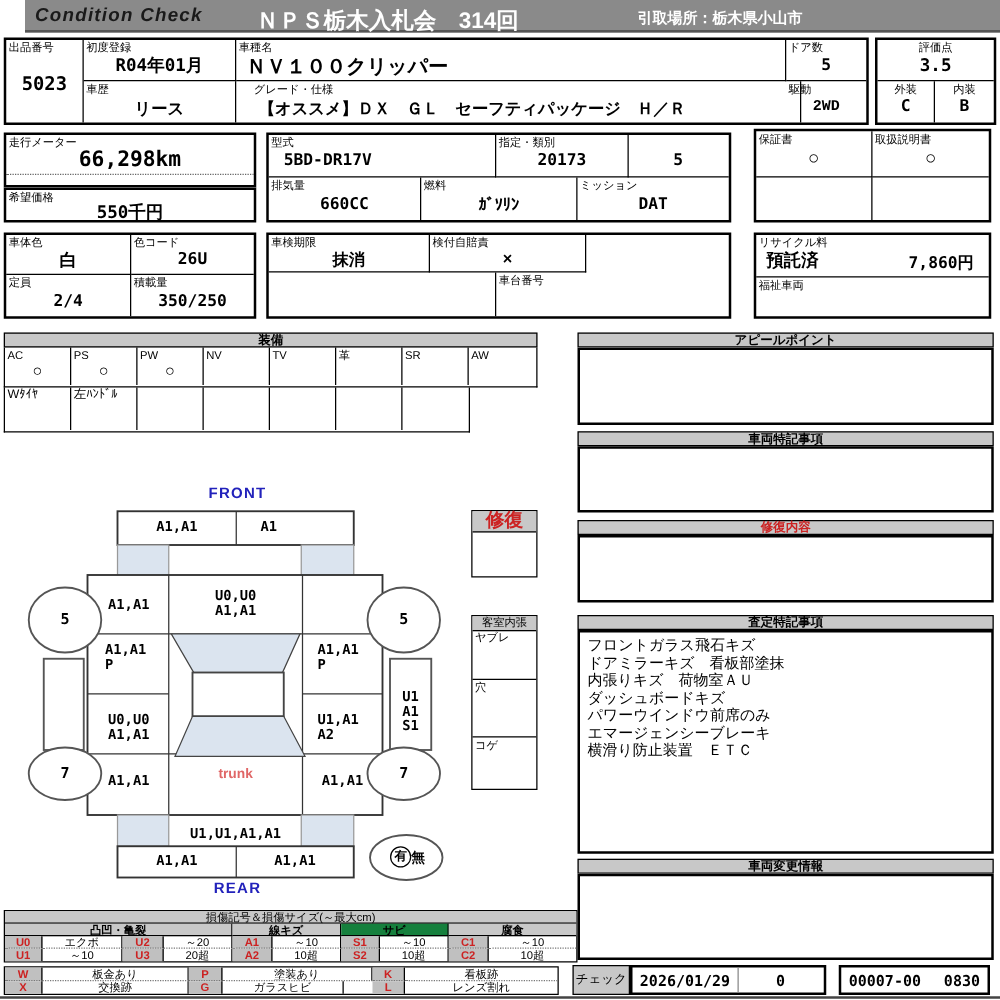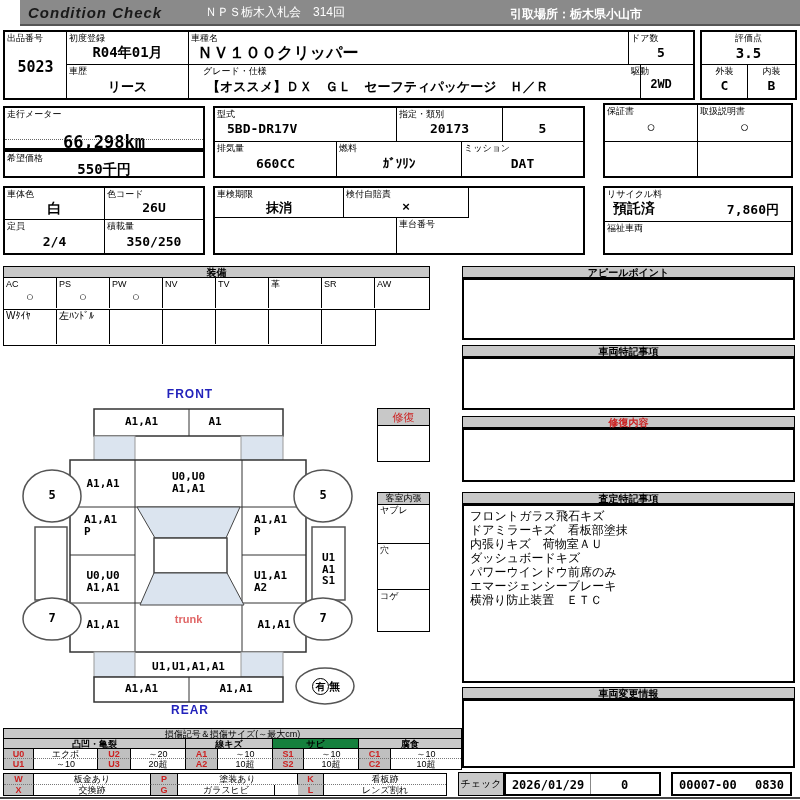--- a/index.html
+++ b/index.html
@@ -29,21 +29,21 @@
   .code{background:#c0c0c0;color:#cc2222;font-weight:bold;}
   .dotted{border-bottom:1px dotted #777;}
 </style>
 </head>
 <body>
 
 <div id="sheet">
 
   <div class="abs" style="left:0;top:0;width:800px;height:26px;background:#8a8a8a;border-bottom:2px solid #555;margin-left:20px;">
     <span class="abs" style="left:8px;top:4px;font-size:15px;font-weight:bold;font-style:italic;color:#1a1a1a;letter-spacing:1px;">Condition  Check</span>
-    <span class="abs" style="left:185px;top:4px;font-size:12px;font-weight:normal;color:#fff;">ＮＰＳ栃木入札会　314回</span>
+    <span class="abs" style="left:185px;top:4px;font-size:18px;font-weight:bold;color:#fff;">ＮＰＳ栃木入札会　314回</span>
     <span class="abs" style="left:490px;top:6px;font-size:12px;font-weight:bold;color:#fff;">引取場所：栃木県小山市</span>
   </div>
 
   <div class="box" style="left:3px;top:30px;width:692px;height:70px;">
     <div class="cell br" style="left:0;top:0;width:62px;height:66px;">
       <span class="lbl">出品番号</span>
       <span class="val" style="top:26px;font-size:15px;">5023</span>
     </div>
     <div class="cell br bb" style="left:62px;top:0;width:122px;height:33px;">
       <span class="lbl">初度登録</span>
@@ -80,21 +80,21 @@
       <span class="val" style="top:13px;font-size:13px;">C</span>
     </div>
     <div class="cell" style="left:46px;top:33px;width:47px;height:33px;">
       <span class="lblc">内装</span>
       <span class="val" style="top:13px;font-size:13px;">B</span>
     </div>
   </div>
 
   <div class="box" style="left:3px;top:106px;width:202px;height:44px;">
     <span class="lbl">走行メーター</span>
-    <span class="val" style="top:24px;font-size:17px;">66,298km</span>
+    <span class="val" style="top:10px;font-size:17px;">66,298km</span>
     <div class="abs" style="left:0;bottom:8px;width:100%;border-top:1px dotted #666;"></div>
   </div>
   <div class="box" style="left:3px;top:150px;width:202px;height:28px;">
     <span class="lbl">希望価格</span>
     <span class="valj" style="top:9px;font-size:14px;font-family:'DejaVu Sans Mono',monospace;">550千円</span>
   </div>
   <div class="box" style="left:213px;top:106px;width:372px;height:72px;">
     <div class="cell br bb" style="left:0;top:0;width:182px;height:34px;">
       <span class="lbl">型式</span>
       <span class="abs val" style="left:12px;top:13px;width:auto;font-size:13px;">5BD-DR17V</span>
@@ -248,22 +248,22 @@
     <span class="abs val" style="left:0;top:4px;width:84px;font-size:12px;">2026/01/29</span>
     <div class="abs" style="left:84px;top:0;height:20px;border-left:1px solid #888;"></div>
     <span class="abs val" style="left:84px;top:4px;width:69px;font-size:12px;">0</span>
   </div>
   <div class="box" style="left:671px;top:772px;width:121px;height:24px;">
     <span class="abs val" style="left:6px;top:4px;width:auto;font-size:12px;">00007-00</span>
     <span class="abs val" style="left:auto;right:6px;top:4px;width:auto;font-size:12px;">0830</span>
   </div>
 
   <div class="abs" style="left:377px;top:408px;width:53px;height:54px;border:1px solid #000;box-sizing:border-box;">
-    <div style="height:16px;background:#c8c8c8;border-bottom:1px solid #000;color:#cc2222;font-weight:normal;
-                font-size:11px;text-align:center;line-height:16px;">修復</div>
+    <div style="height:16px;background:#c8c8c8;border-bottom:1px solid #000;color:#cc2222;font-weight:bold;
+                font-size:15px;text-align:center;line-height:16px;">修復</div>
   </div>
   <div class="abs" style="left:377px;top:492px;width:53px;height:140px;border:1px solid #000;box-sizing:border-box;">
     <div style="height:11px;background:#c8c8c8;border-bottom:1px solid #000;font-size:9px;text-align:center;line-height:11px;">客室内張</div>
     <div class="cell" style="left:0;top:11px;width:51px;height:39px;">
       <span class="lbl">ヤブレ</span>
     </div>
     <div class="cell bt" style="left:0;top:50px;width:51px;height:46px;">
       <span class="lbl">穴</span>
     </div>
     <div class="cell bt" style="left:0;top:96px;width:51px;height:42px;">

